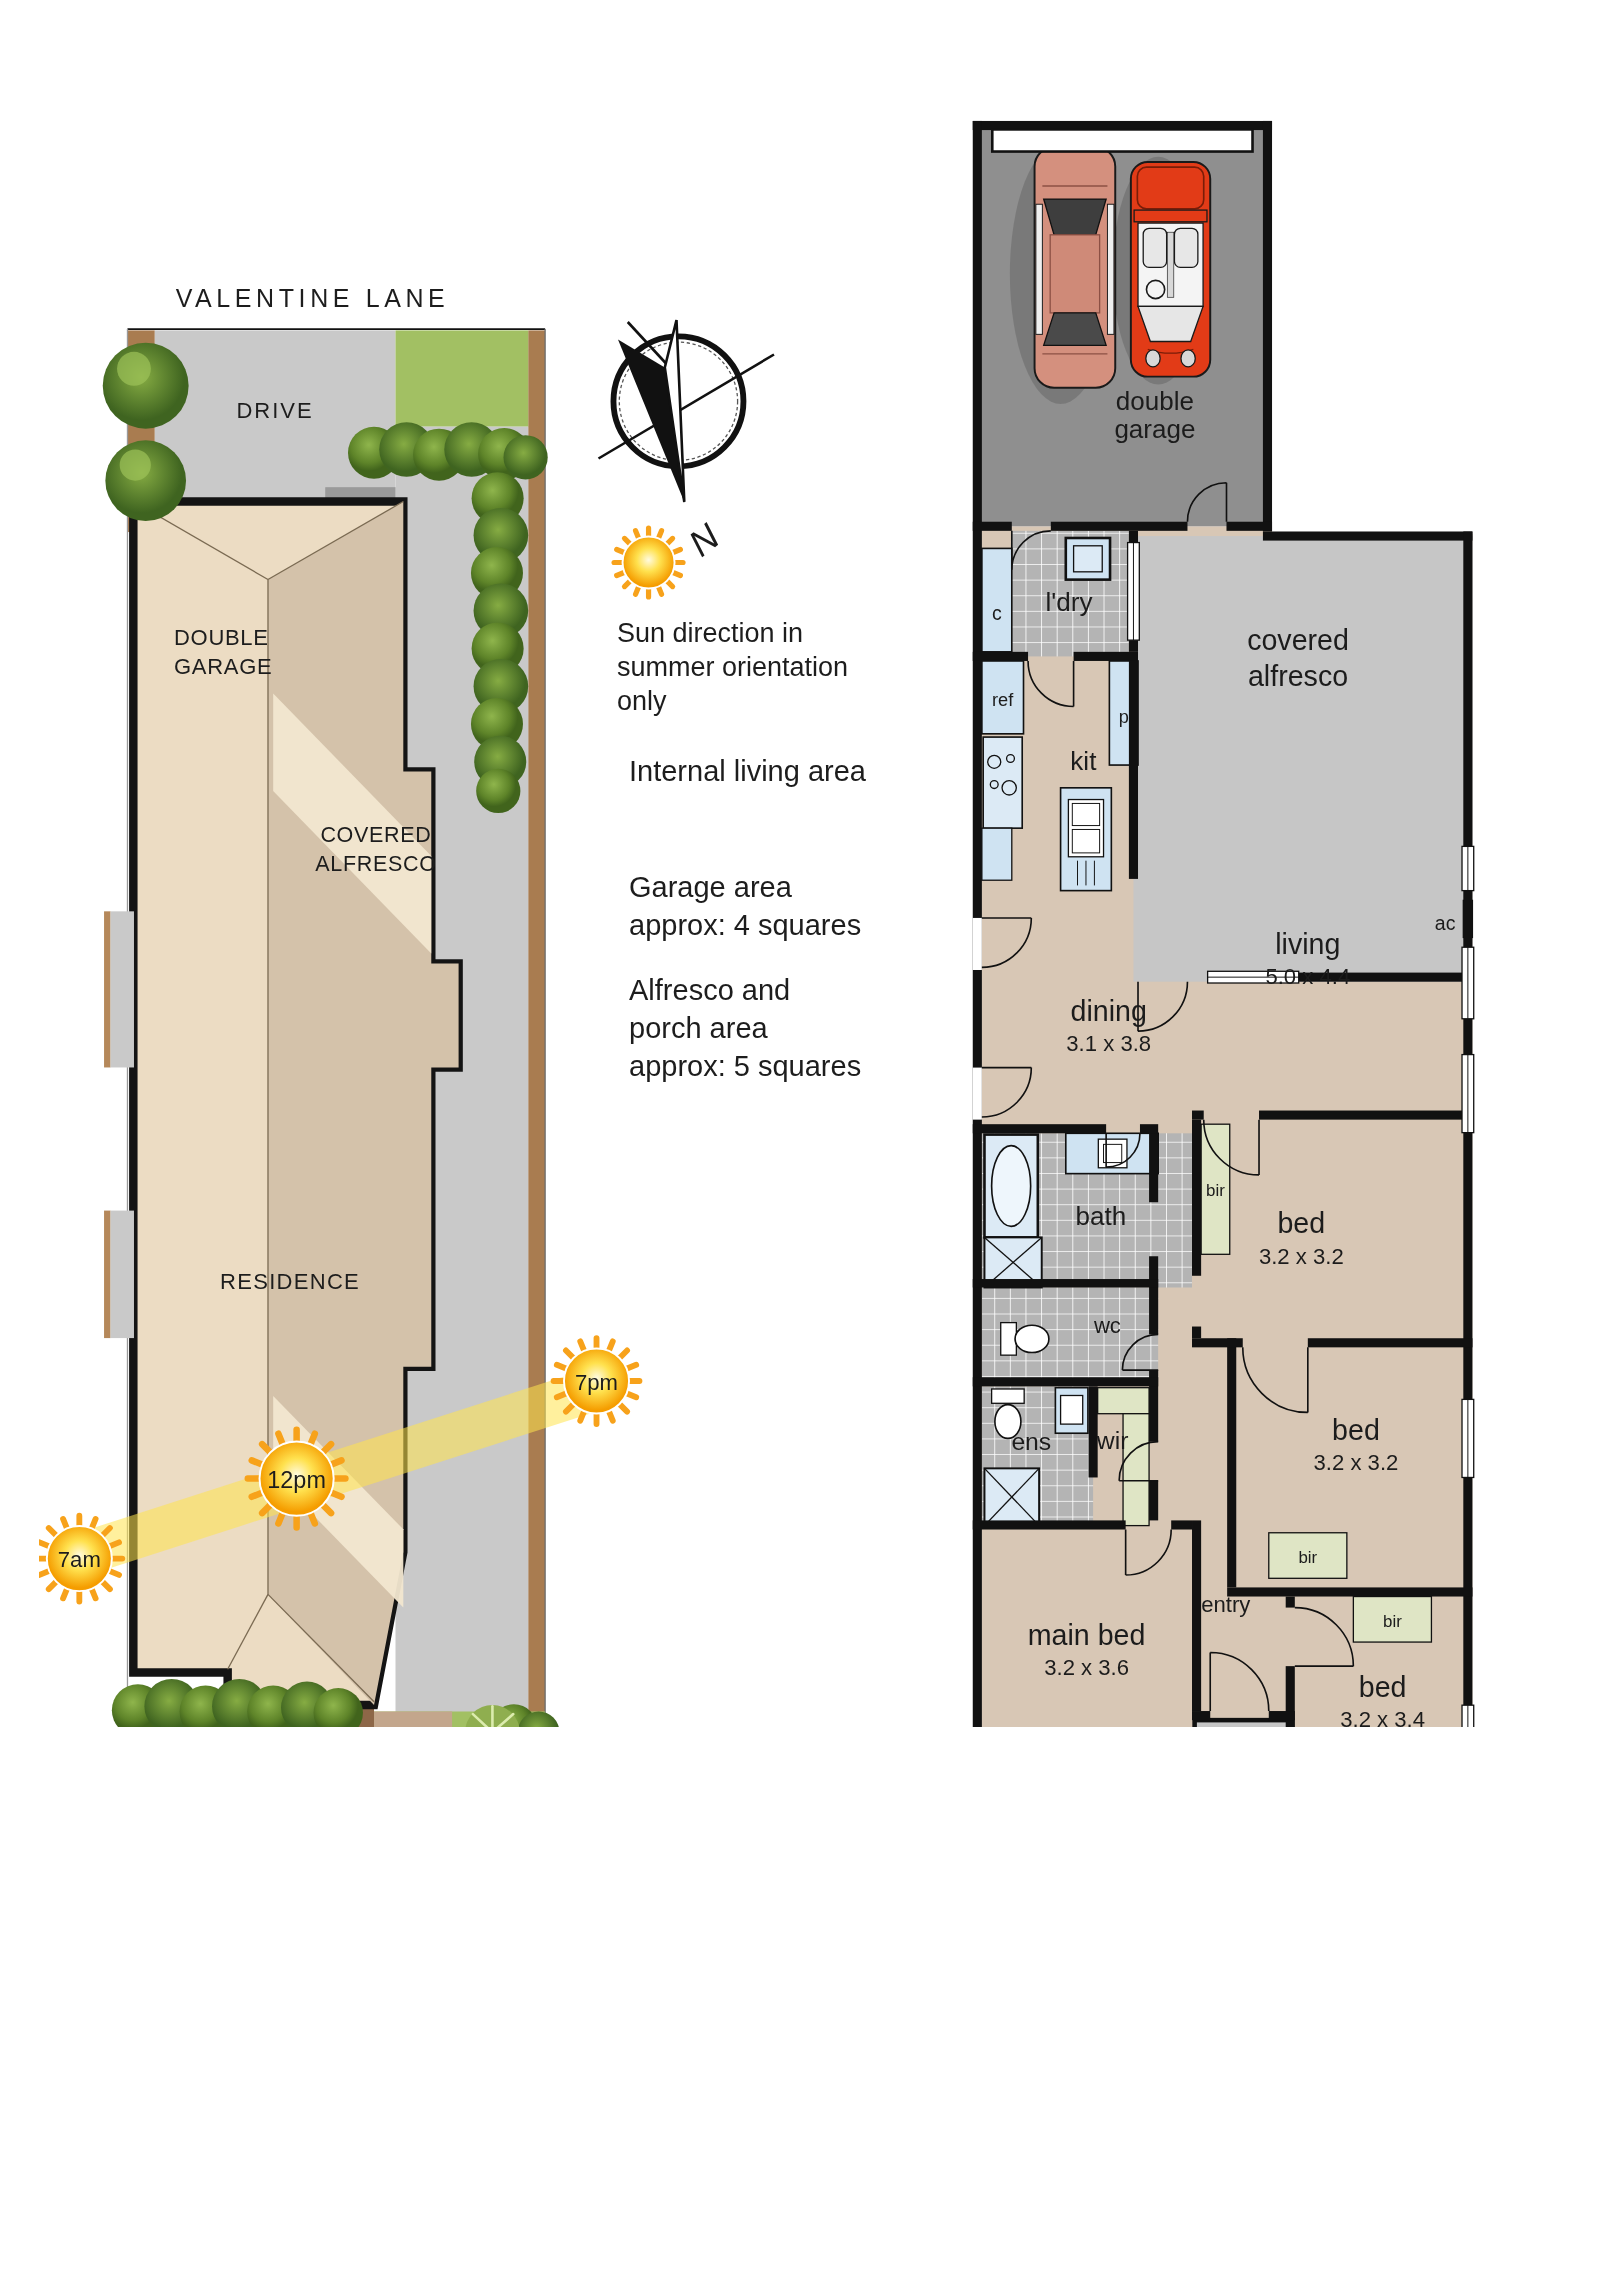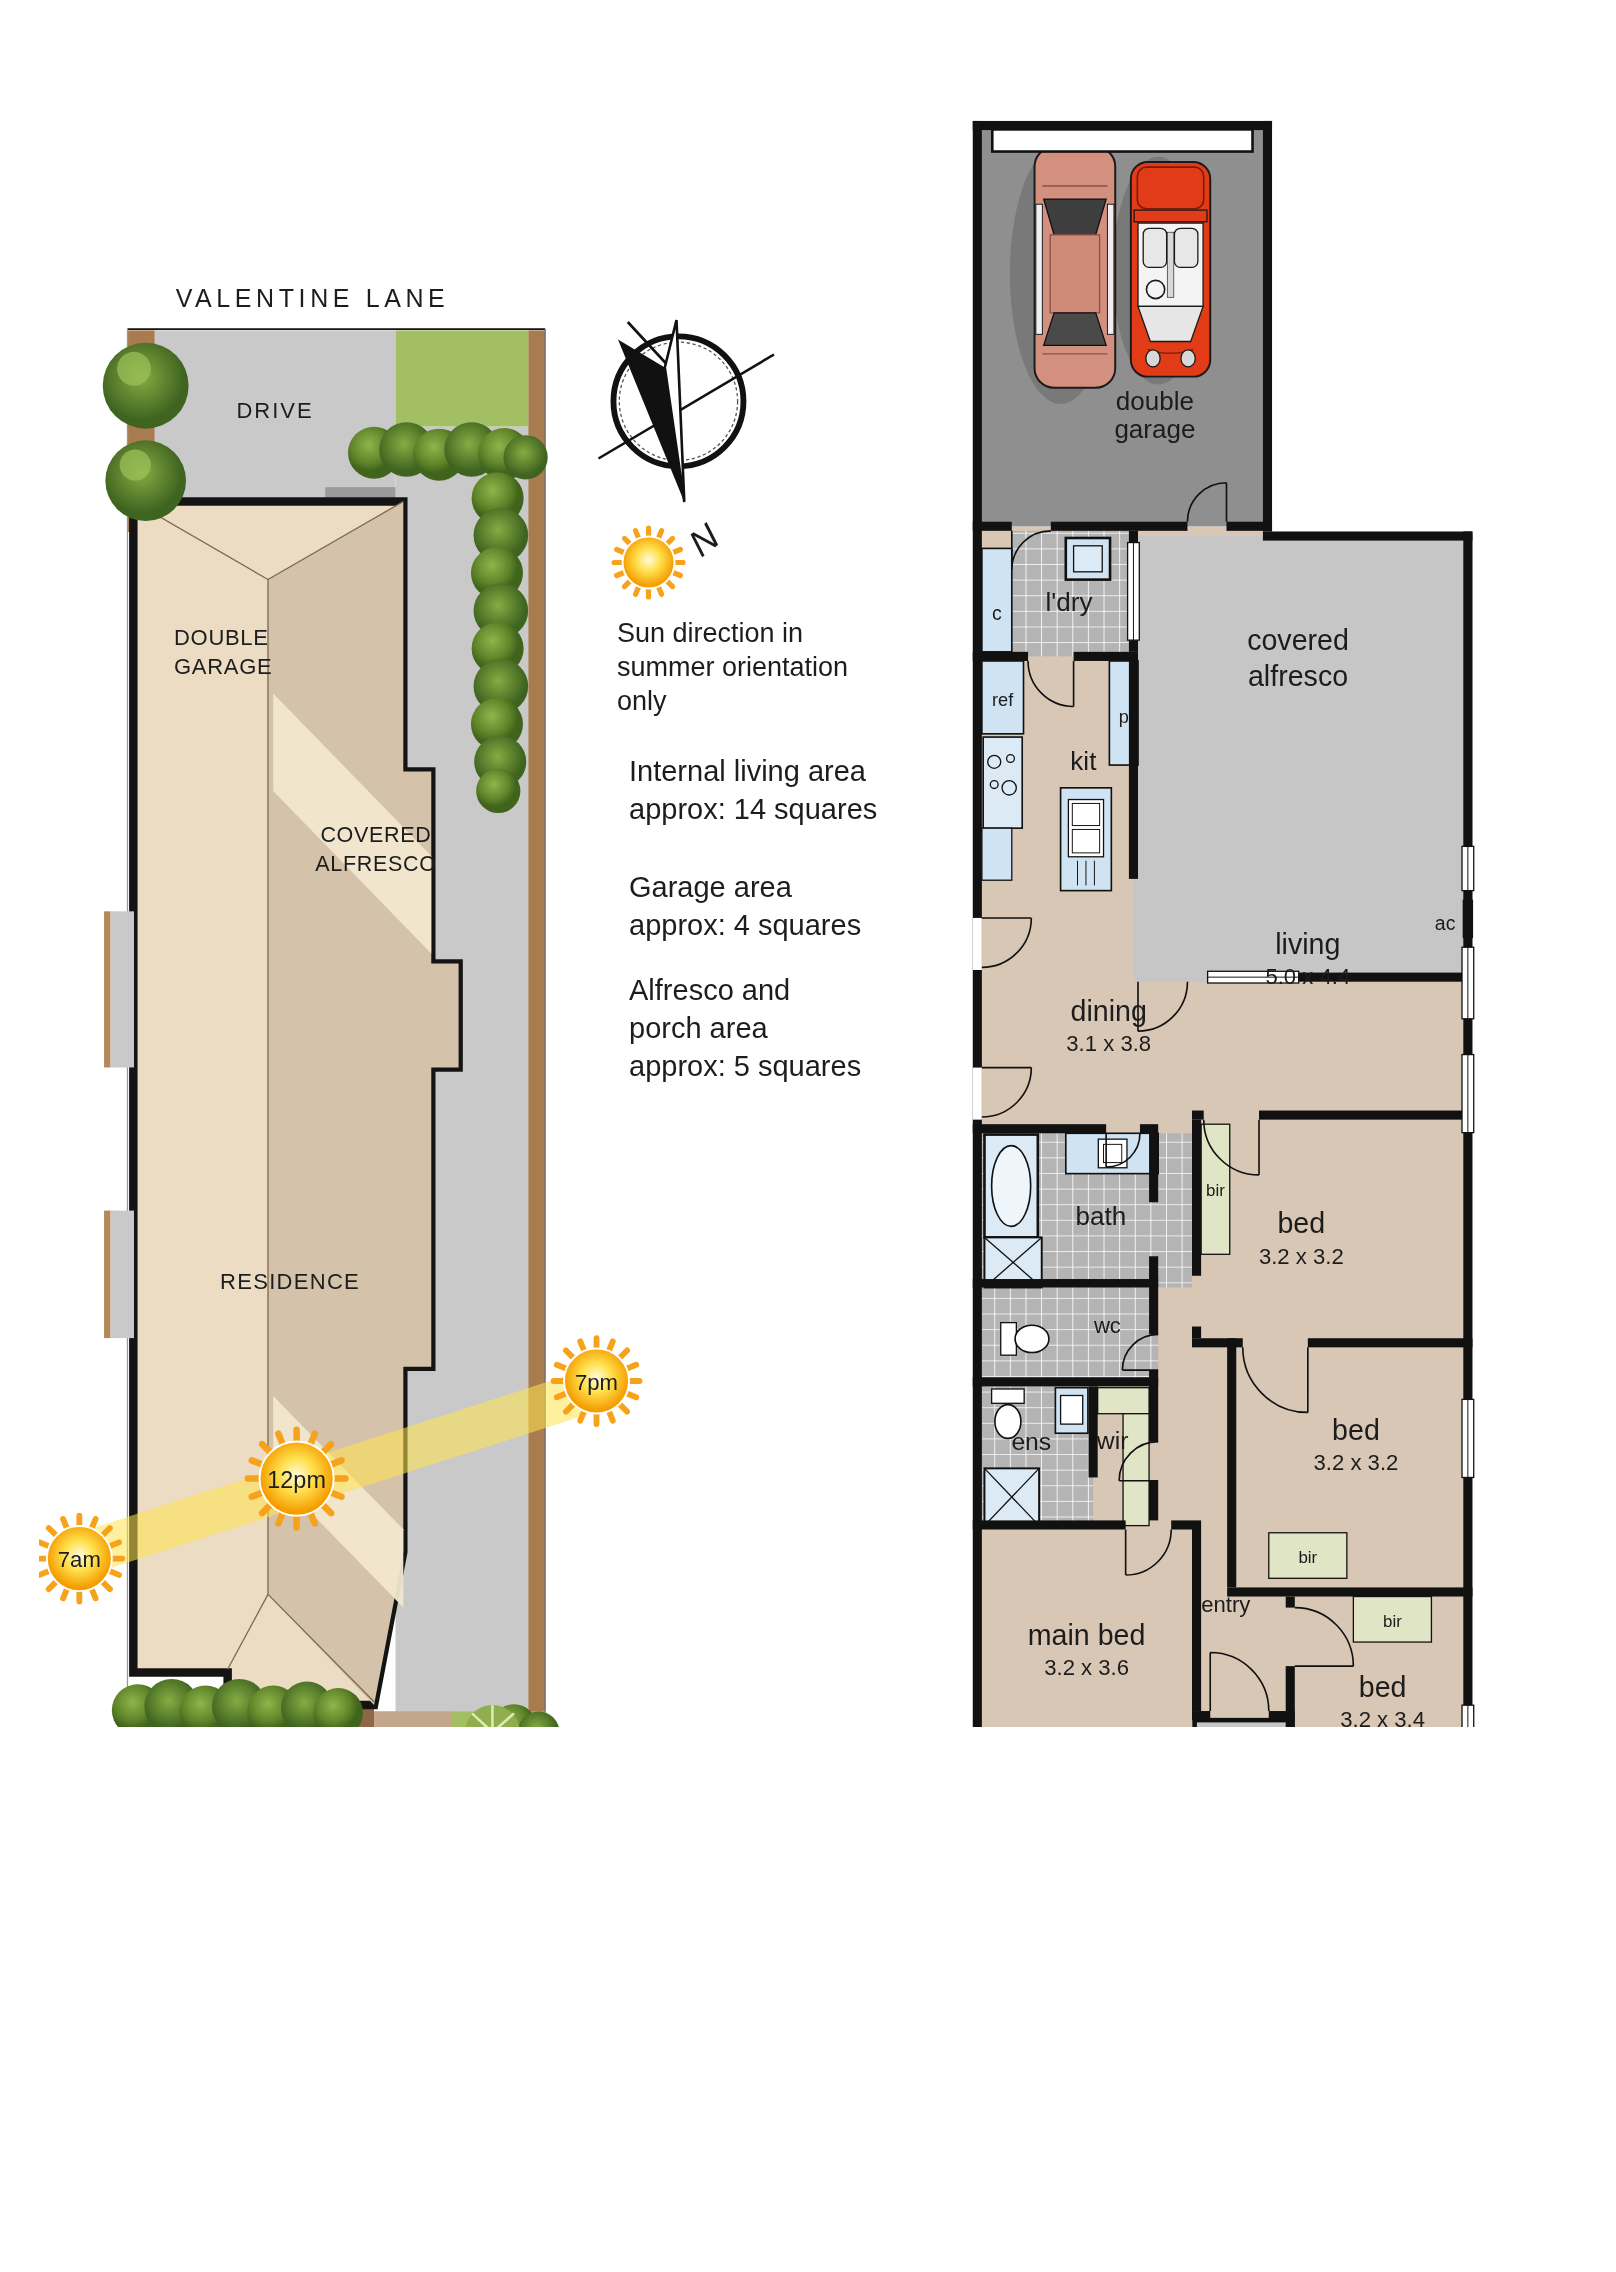--- a/index.html
+++ b/index.html
@@ -225,21 +225,20 @@
     </g>
   </svg>
 
   <div id="sun-note" class="abs lbl">
     <div>Sun direction in</div>
     <div>summer orientation</div>
     <div>only</div>
   </div>
   <div id="stat1" class="abs lbl stat">
     <div>Internal living area</div>
-    <div>approx: 14 squares</div>
   </div>
   <div id="stat2" class="abs lbl stat">
     <div>Garage area</div>
     <div>approx: 4 squares</div>
   </div>
   <div id="stat3" class="abs lbl stat">
     <div>Alfresco and</div>
     <div>porch area</div>
     <div>approx: 5 squares</div>
   </div>

